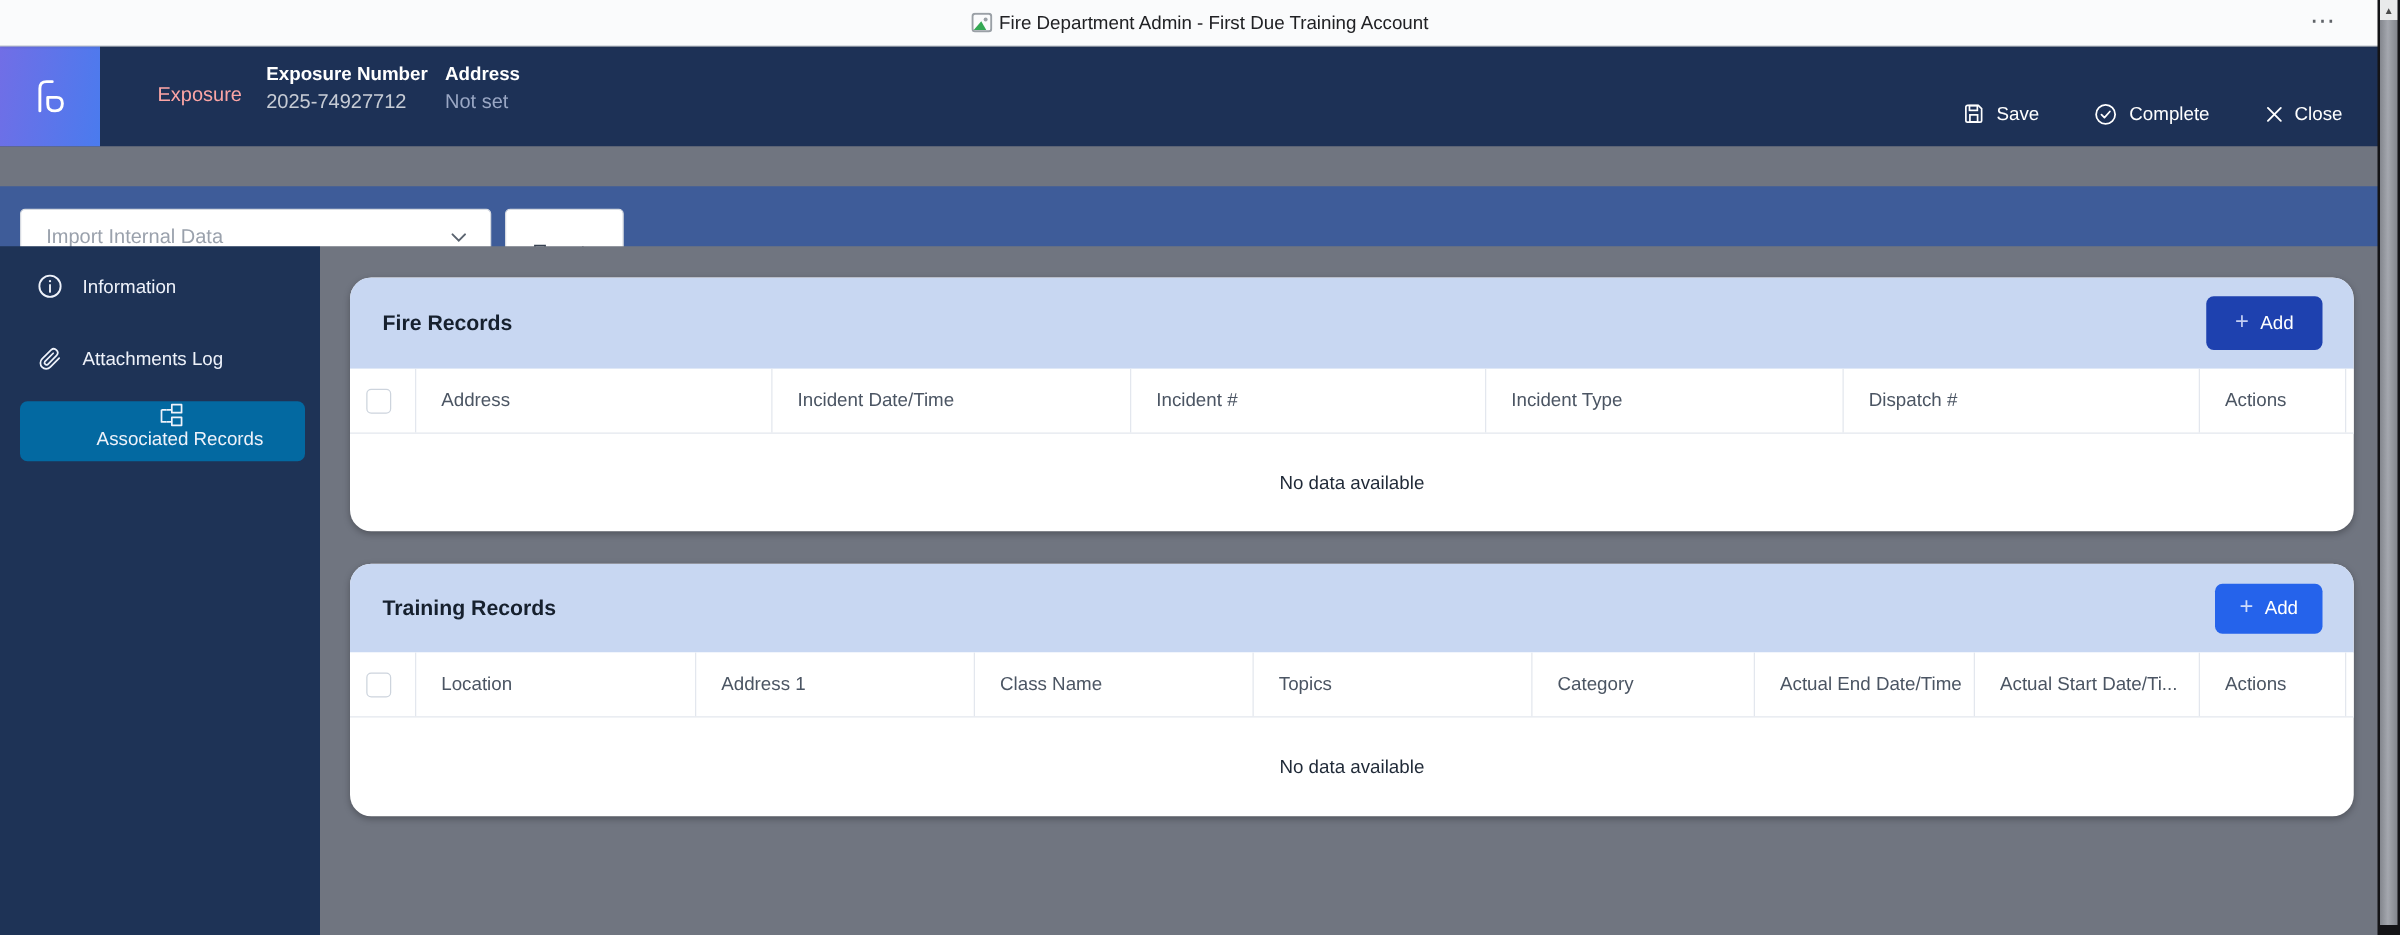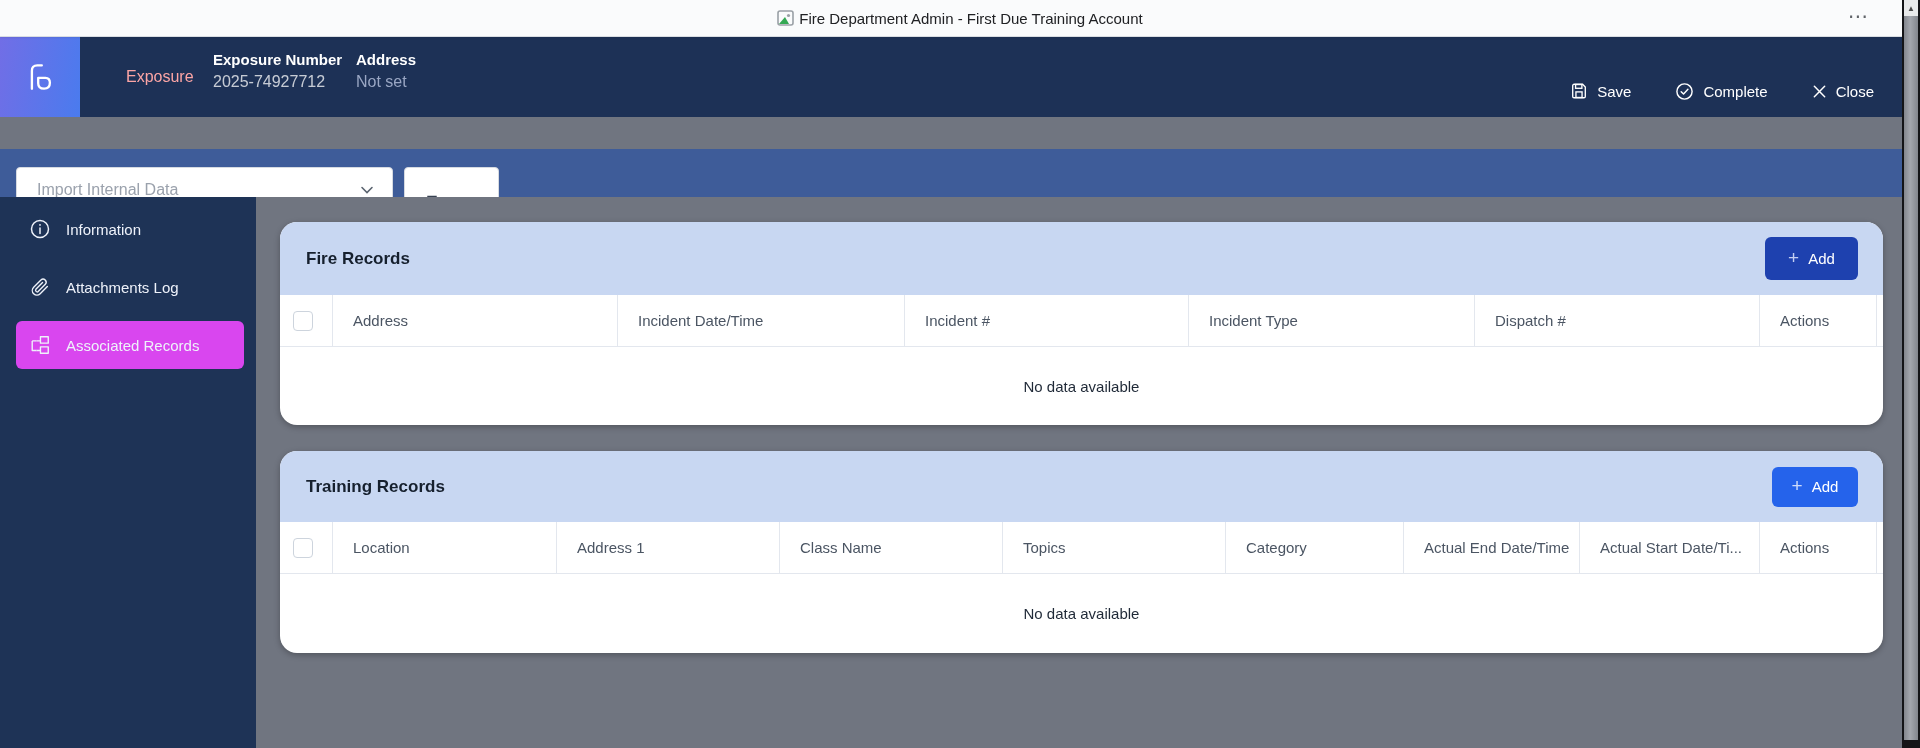--- a/index.html
+++ b/index.html
@@ -28,21 +28,21 @@
 
   
   .toolbar { position:absolute; left:0; top:117px; width:1920px; height:80px; background:#3e5c99;margin-top:32px; }
   .import-dd { position:absolute; left:16px; top:18px; width:377px; height:46px; background:#ffffff; border:1px solid #d6dae1; border-radius:4px; display:flex; align-items:center; justify-content:space-between; padding:0 17px 0 20px; cursor:pointer; }
   .import-dd .ph { color:#9aa1ac; font-size:16px; }
   .print-btn { position:absolute; left:404px; top:18px; width:95px; height:46px; background:#ffffff; border:1px solid #d6dae1; border-radius:4px; display:flex; align-items:flex-end; justify-content:center; gap:9px; font-size:15px; color:#1f2937; cursor:pointer; }
 
   
   .sidebar { position:absolute; left:0; top:197px; width:256px; height:551px; background:#1e3356; padding-top:8px; }
   .side-item { width:228px; height:48px; margin:0 14px 10px 16px; border-radius:6px; display:flex; align-items:center; padding-left:13px; cursor:pointer; color:#eef2fa; }
-  .side-item.active { background:#d946ef; }
+  .side-item.active { background:#0369a1;flex-direction:column; }
   .side-item .lbl { font-size:15px; margin-left:15px; }
   .side-item svg { display:block; flex:none; }
 
   
   .main { position:absolute; left:256px; top:197px; width:1664px; height:551px; background:#707580; }
   .panel { position:absolute; left:24px; width:1603px; background:#ffffff; border-radius:17px; box-shadow:0 2px 6px rgba(0,0,0,.28); overflow:hidden; }
   .panel-fire { top:25px; height:203px; }
   .panel-train { top:254px; height:202px; }
   .panel-head { background:#c8d7f2; height:73px; display:flex; align-items:center; justify-content:space-between; padding:0 25px 0 26px; }
   .panel-train .panel-head { height:71px; }

